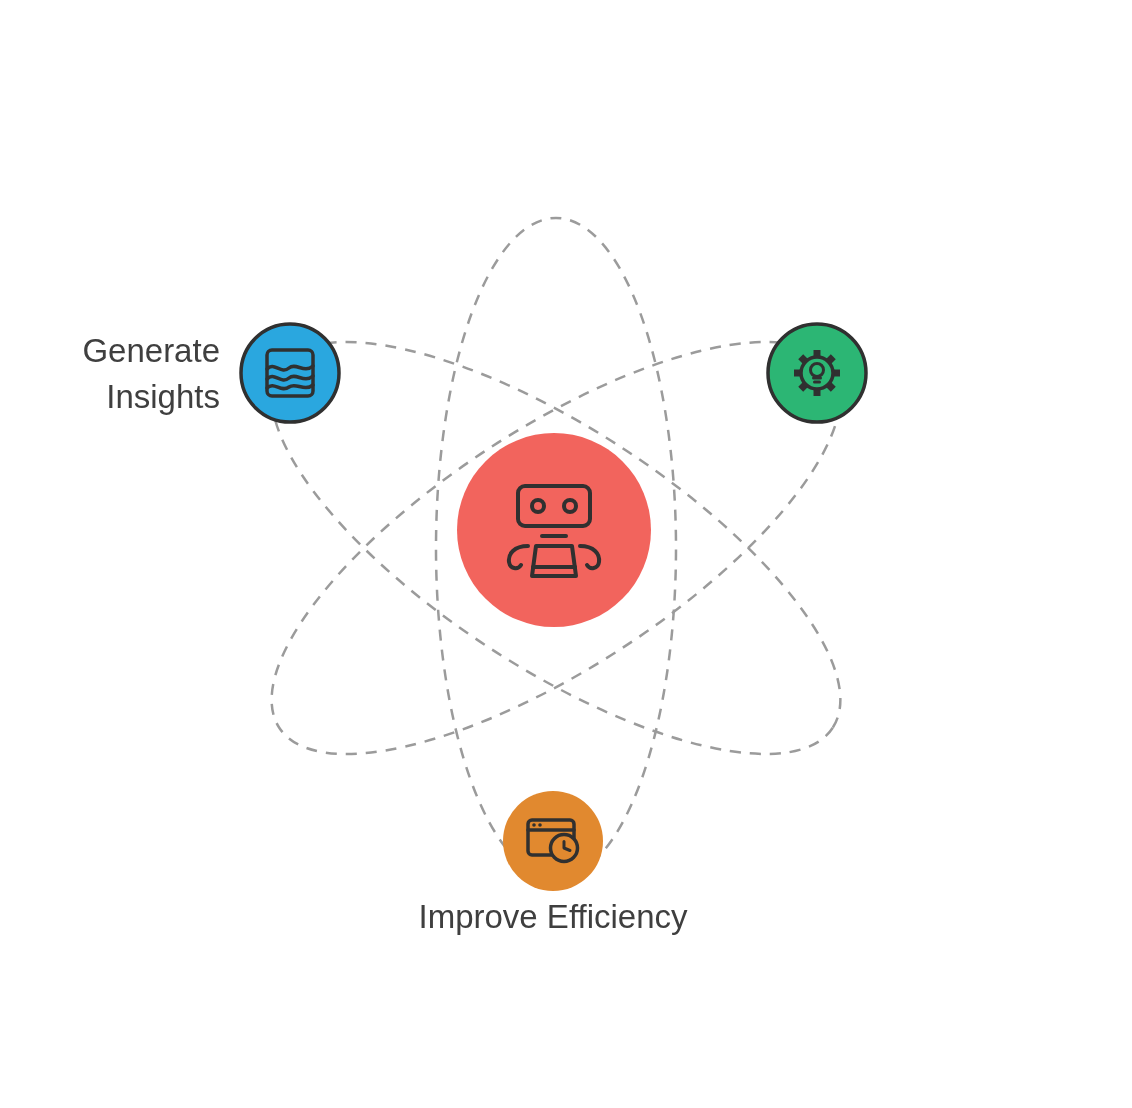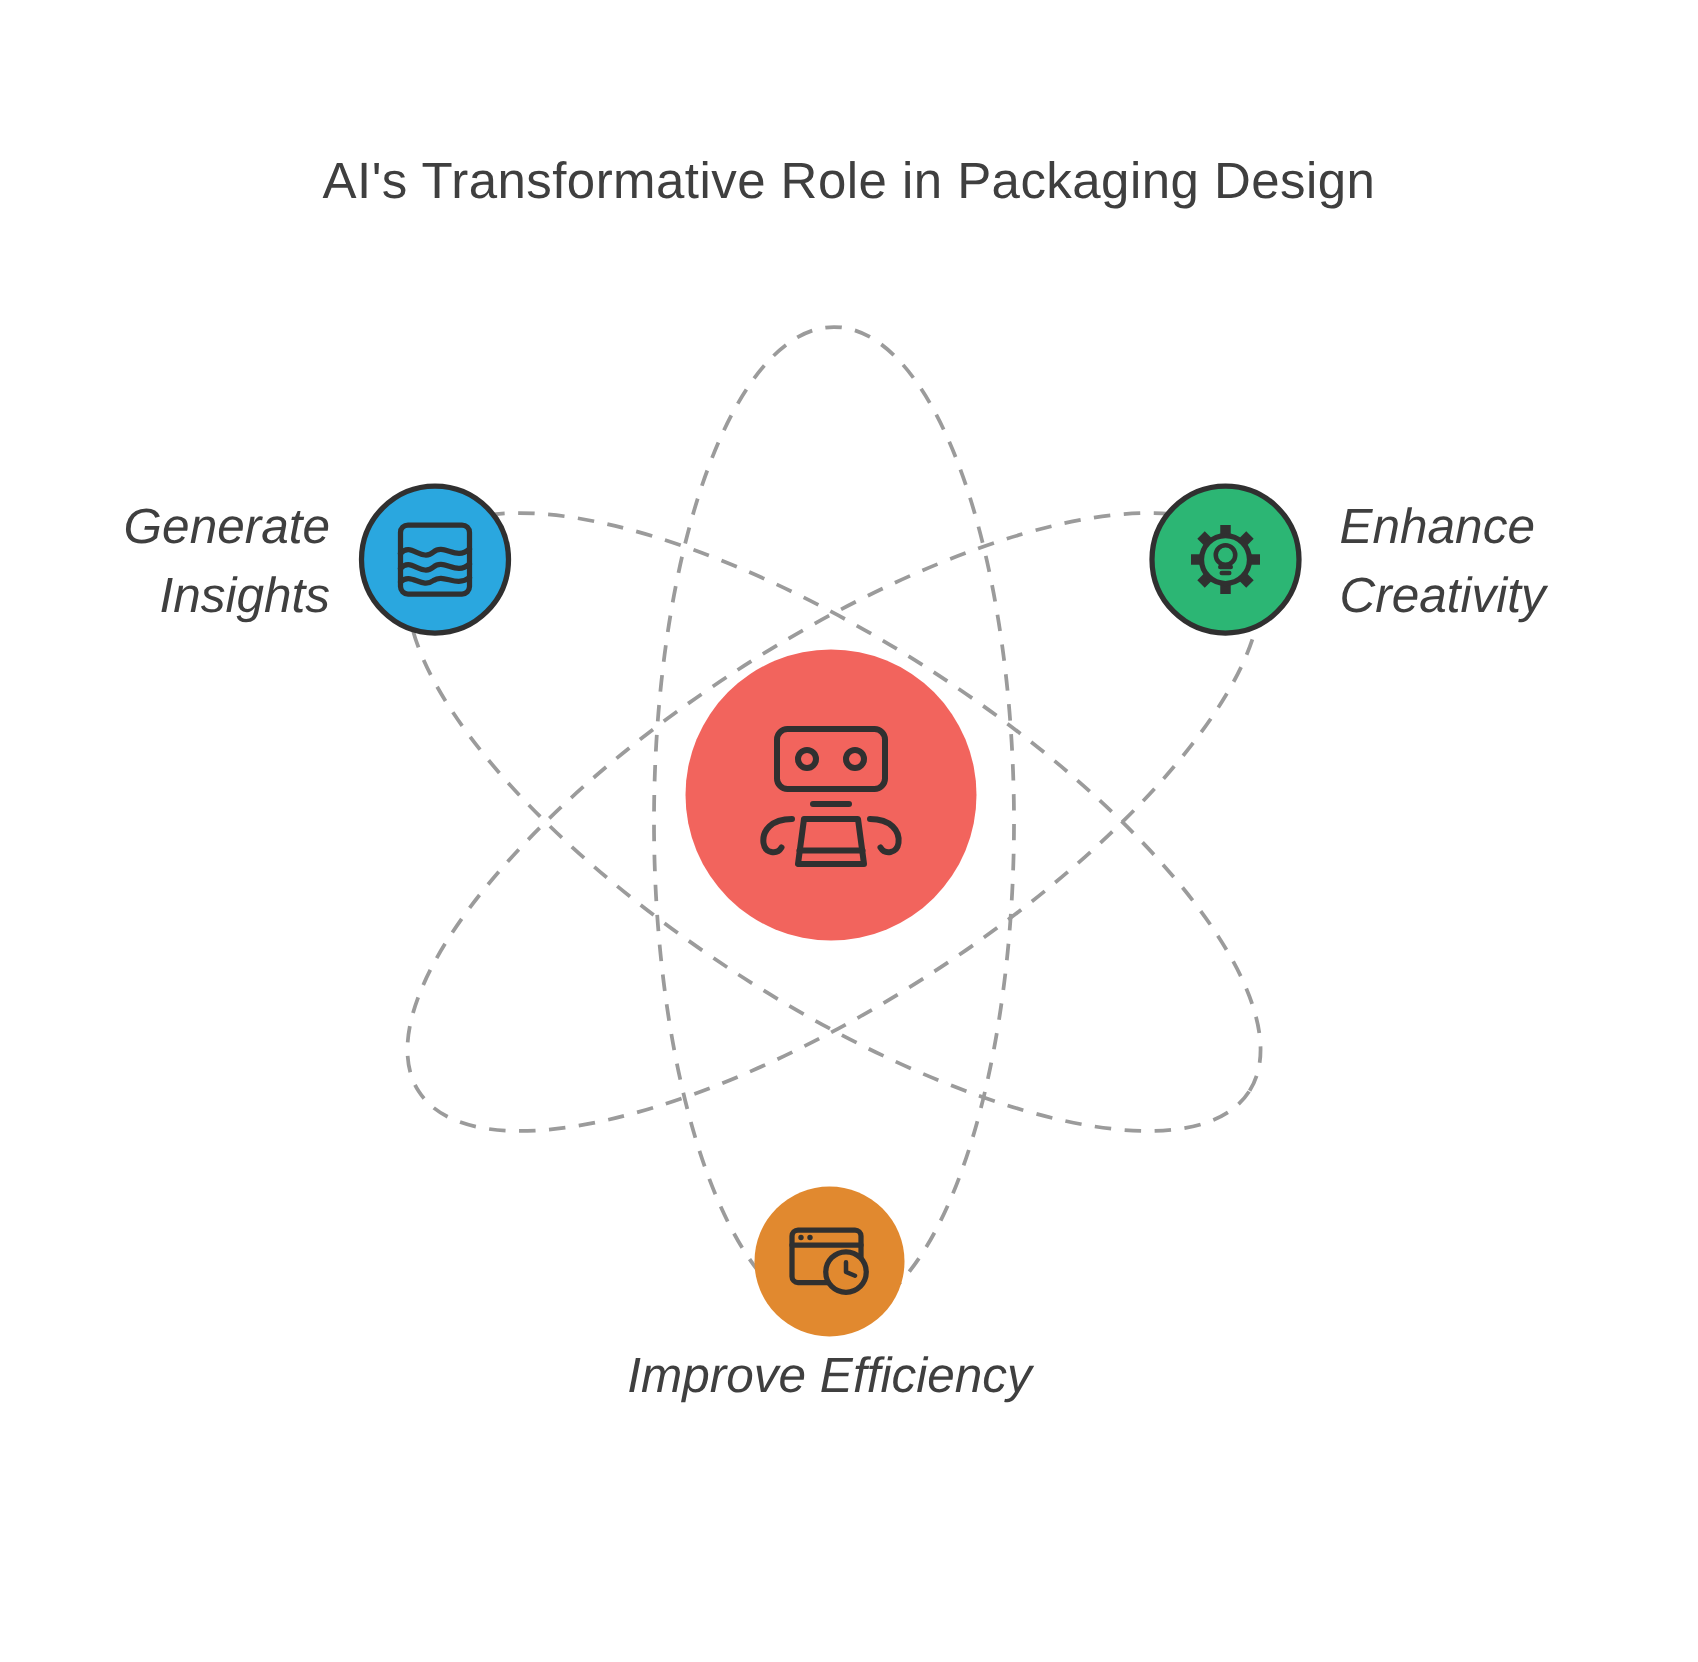--- a/index.html
+++ b/index.html
@@ -5,32 +5,31 @@
   html,body{margin:0;padding:0;background:#ffffff;}
   body{font-family:"Liberation Sans",sans-serif;}
   .stage{position:relative;width:1132px;height:1108px;background:#ffffff;overflow:hidden;}
   .title{
     position:absolute;top:102px;left:0;width:100%;
     text-align:center;font-size:34px;font-weight:500;color:#3f3f3f;
     letter-spacing:0.3px;
   }
   .orbits{position:absolute;top:0;left:0;}
   .node-label{
-    position:absolute;font-size:33px;color:#3f3f3f;line-height:46px;font-weight:500;font-style:italic;
+    position:absolute;font-size:33px;color:#3f3f3f;line-height:46px;font-weight:500;
   }
   .label-left{left:10px;top:328px;width:210px;text-align:right;}
   .label-right{left:893px;top:328px;width:220px;text-align:left;}
   .label-bottom{left:403px;top:894px;width:300px;text-align:center;}
 </style>
 </head>
 <body>
 
 <div class="stage">
 
-  <div class="title">AI's Transformative Role in Packaging Design</div>
 
   <svg class="orbits" width="1132" height="1108" viewBox="0 0 1132 1108">
 
     <g fill="none" stroke-width="2.5" stroke-dasharray="11 9">
       <ellipse cx="556" cy="548" rx="330" ry="120" transform="rotate(90 556 548)" stroke="#9b9b9b"></ellipse>
       <ellipse cx="556" cy="548" rx="330" ry="120" transform="rotate(33 556 548)" stroke="#9b9b9b"></ellipse>
       <ellipse cx="556" cy="548" rx="330" ry="120" transform="rotate(-33 556 548)" stroke="#9b9b9b"></ellipse>
     </g>
 
     <g>
@@ -84,16 +83,15 @@
         <path d="M -25 -11 H 21"></path>
         <circle cx="-19" cy="-16" r="1.8" fill="#303030" stroke="none"></circle>
         <circle cx="-13" cy="-16" r="1.8" fill="#303030" stroke="none"></circle>
         <circle cx="11" cy="7" r="13.5" fill="#e1892f"></circle>
         <path d="M 11 0.5 V 7 L 17 9.5" stroke-width="3"></path>
       </g>
     </g>
   </svg>
 
   <div class="node-label label-left">Generate Insights</div>
-  <div class="node-label label-right">Enhance Creativity</div>
   <div class="node-label label-bottom">Improve Efficiency</div>
 
 </div>
 
 </body></html>

